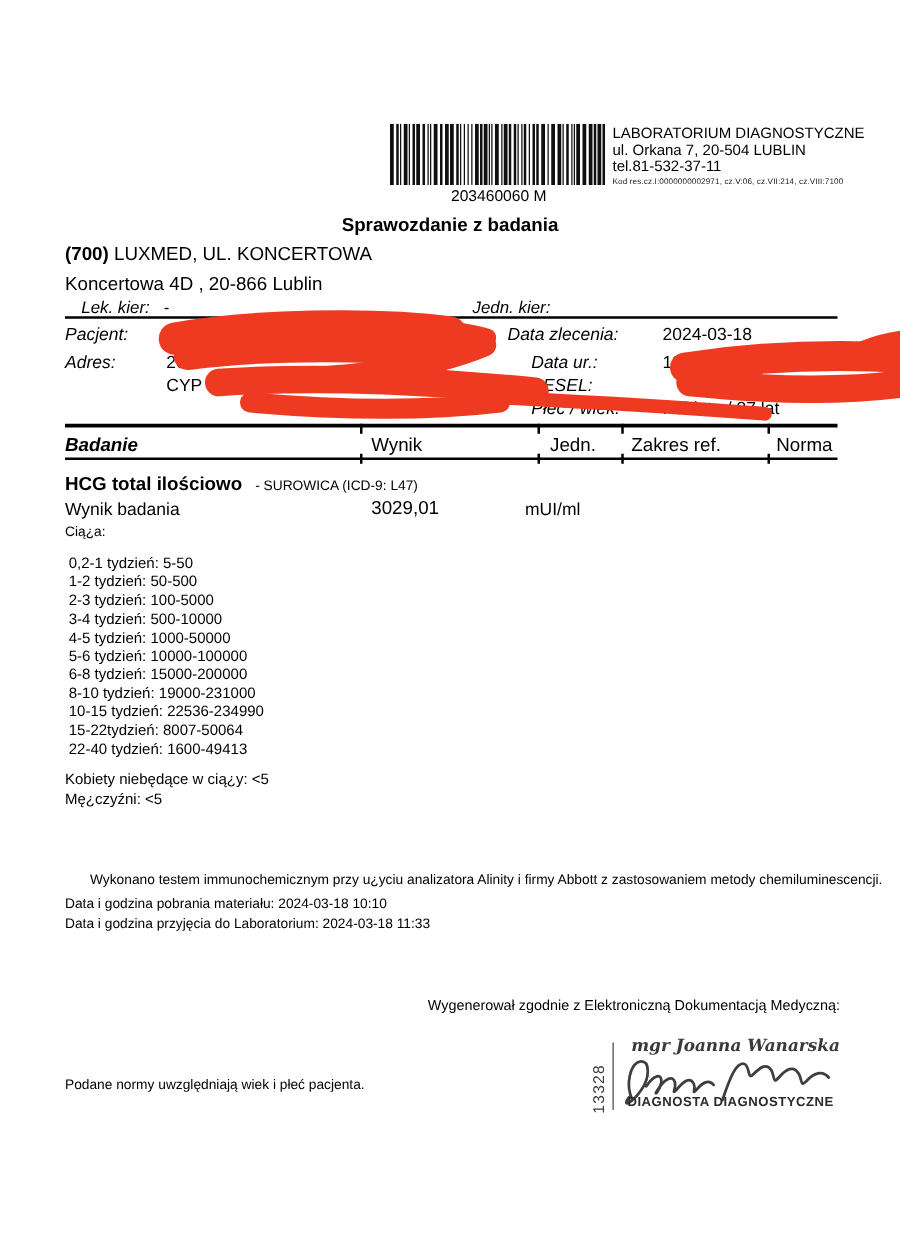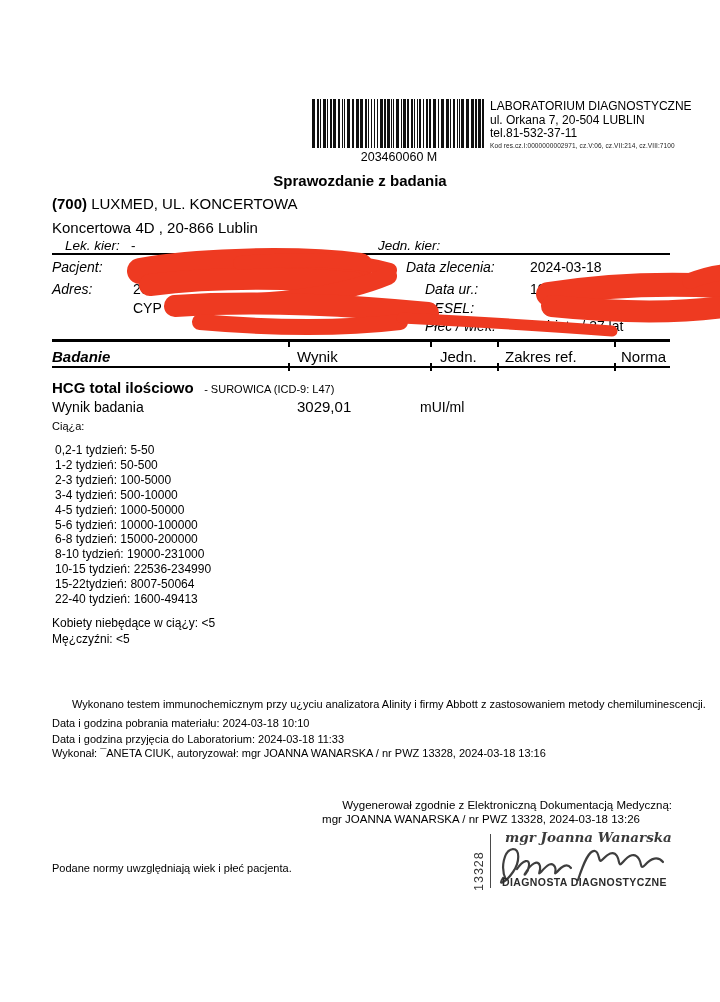--- a/index.html
+++ b/index.html
@@ -167,23 +167,21 @@
       <div>15-22tydzień: 8007-50064</div>
       <div>22-40 tydzień: 1600-49413</div>
     </div>
 
   <div class="abs sex" style="left:52px;top:616px;">Kobiety niebędące w cią¿y: &lt;5</div>
   <div class="abs sex" style="left:52px;top:632px;">Mę¿czyźni: &lt;5</div>
 
   <div class="abs small" style="left:52px;top:698px;margin-left:20px;">Wykonano testem immunochemicznym przy u¿yciu analizatora Alinity i firmy Abbott z zastosowaniem metody chemiluminescencji.</div>
   <div class="abs small" style="left:52px;top:717px;">Data i godzina pobrania materiału: 2024-03-18 10:10</div>
   <div class="abs small" style="left:52px;top:733px;">Data i godzina przyjęcia do Laboratorium: 2024-03-18 11:33</div>
-  <div class="abs small" style="left:52px;top:747px;">Wykonał: ¯ANETA CIUK, autoryzował: mgr JOANNA WANARSKA / nr PWZ 13328, 2024-03-18 13:16</div>
   <div class="abs gen" style="right:48px;top:799px;">Wygenerował zgodnie z Elektroniczną Dokumentacją Medyczną:</div>
-  <div class="abs gen" style="right:80px;top:813px;">mgr JOANNA WANARSKA / nr PWZ 13328, 2024-03-18 13:26</div>
   <div class="abs small" style="left:52px;top:862px;">Podane normy uwzględniają wiek i płeć pacjenta.</div>
 
   <div class="abs stamp-num" style="left:472px;top:833px;height:58px;">13328</div>
   <div class="rule" style="left:490px;top:834px;width:1.2px;height:54px;background:#4a4a4a;"></div>
   <div class="abs stamp-name" style="left:505px;top:829px;">mgr Joanna Wanarska</div>
   <div class="abs stamp-role" style="left:502px;top:876px;">DIAGNOSTA DIAGNOSTYCZNE</div>
 
   <svg class="overlay" width="720" height="1002">
     <g stroke="#2a2a2a" stroke-width="2.2" fill="none" stroke-linecap="round" opacity="0.9">
       <path d="M506,880 C500,868 504,850 513,849 C520,849 520,862 513,872 C506,882 497,887 503,878"></path>

